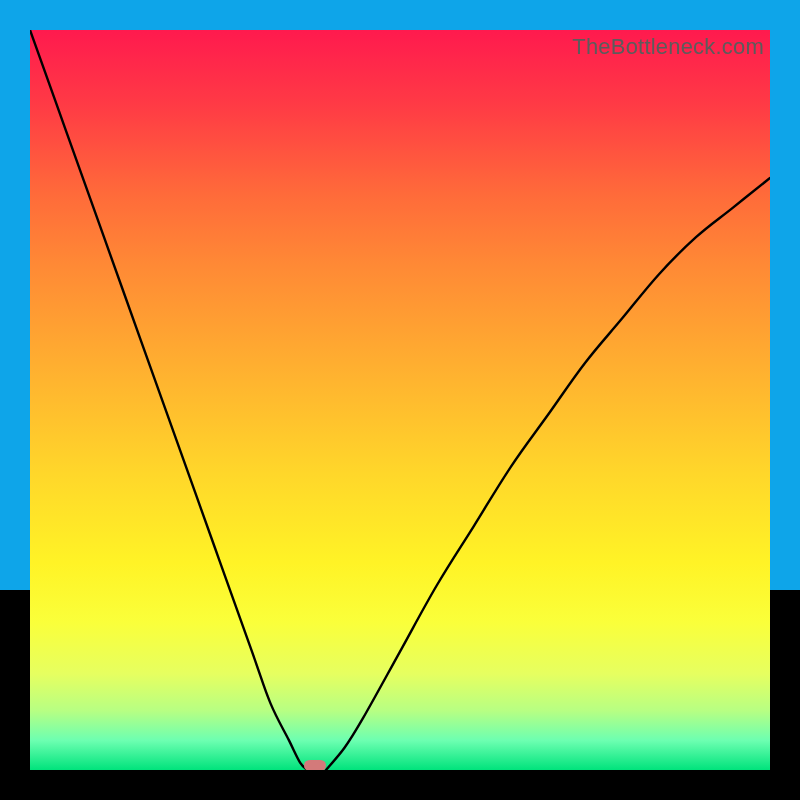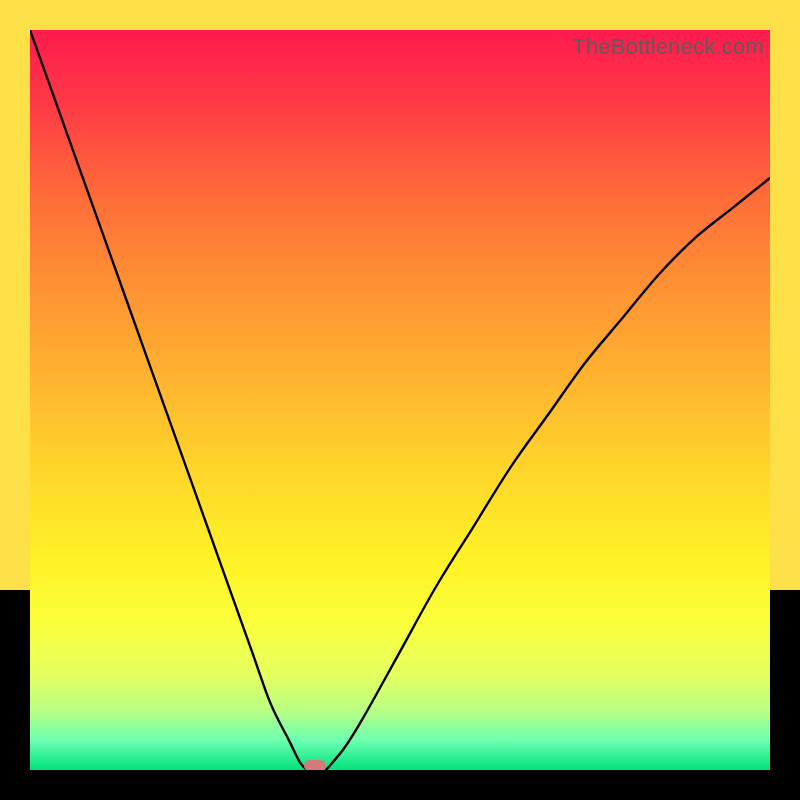--- a/index.html
+++ b/index.html
@@ -7,21 +7,21 @@
     padding: 0;
     width: 800px;
     height: 800px;
     overflow: hidden;
     background: #000;
     font-family: Arial, Helvetica, sans-serif;
   }
   .outer {
     width: 800px;
     height: 590px;
-    background: #fde047;
+    background: #0ea5e9;
     position: relative;
   }
   .plotbox {
     position: absolute;
     left: 30px;
     top: 30px;
     width: 740px;
     height: 740px;
     background: linear-gradient(
       to bottom,

